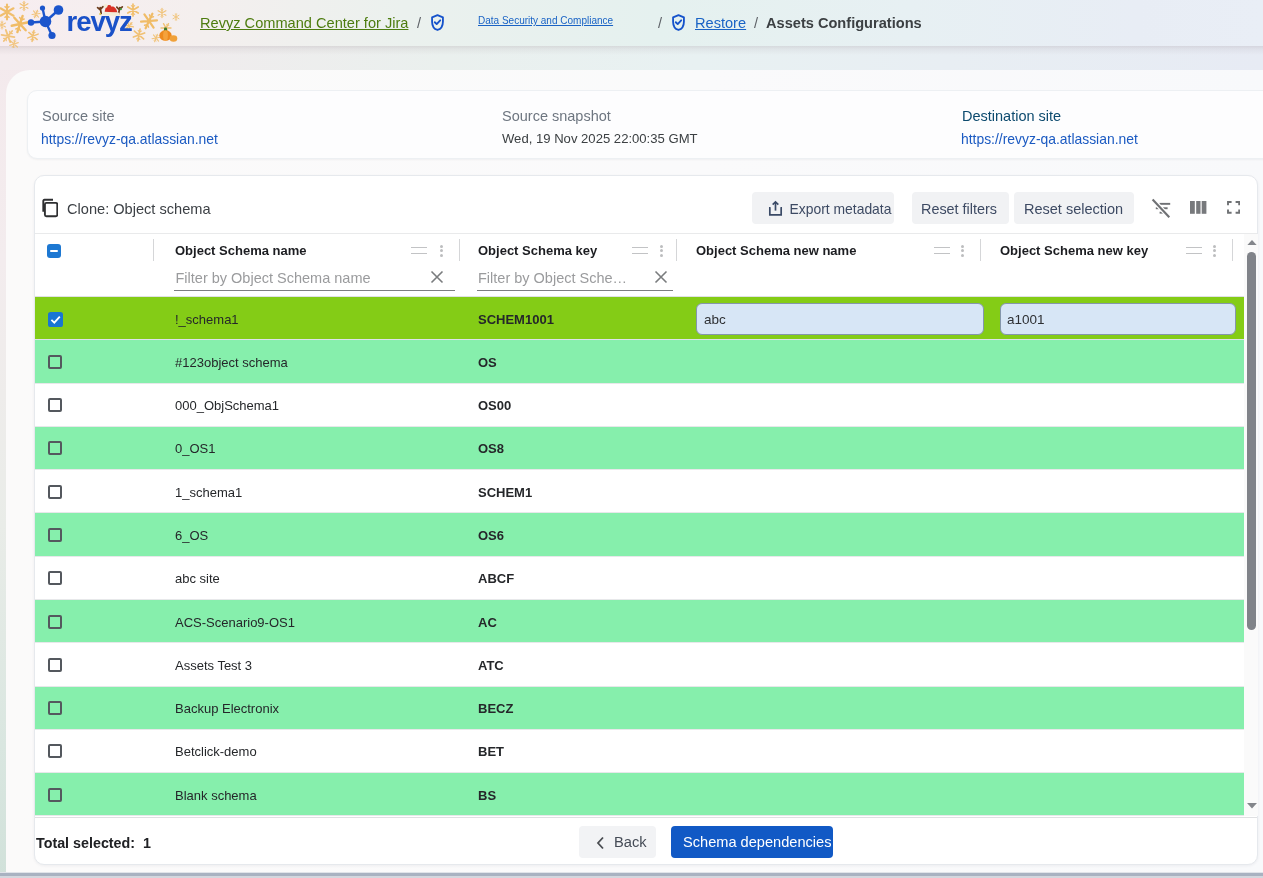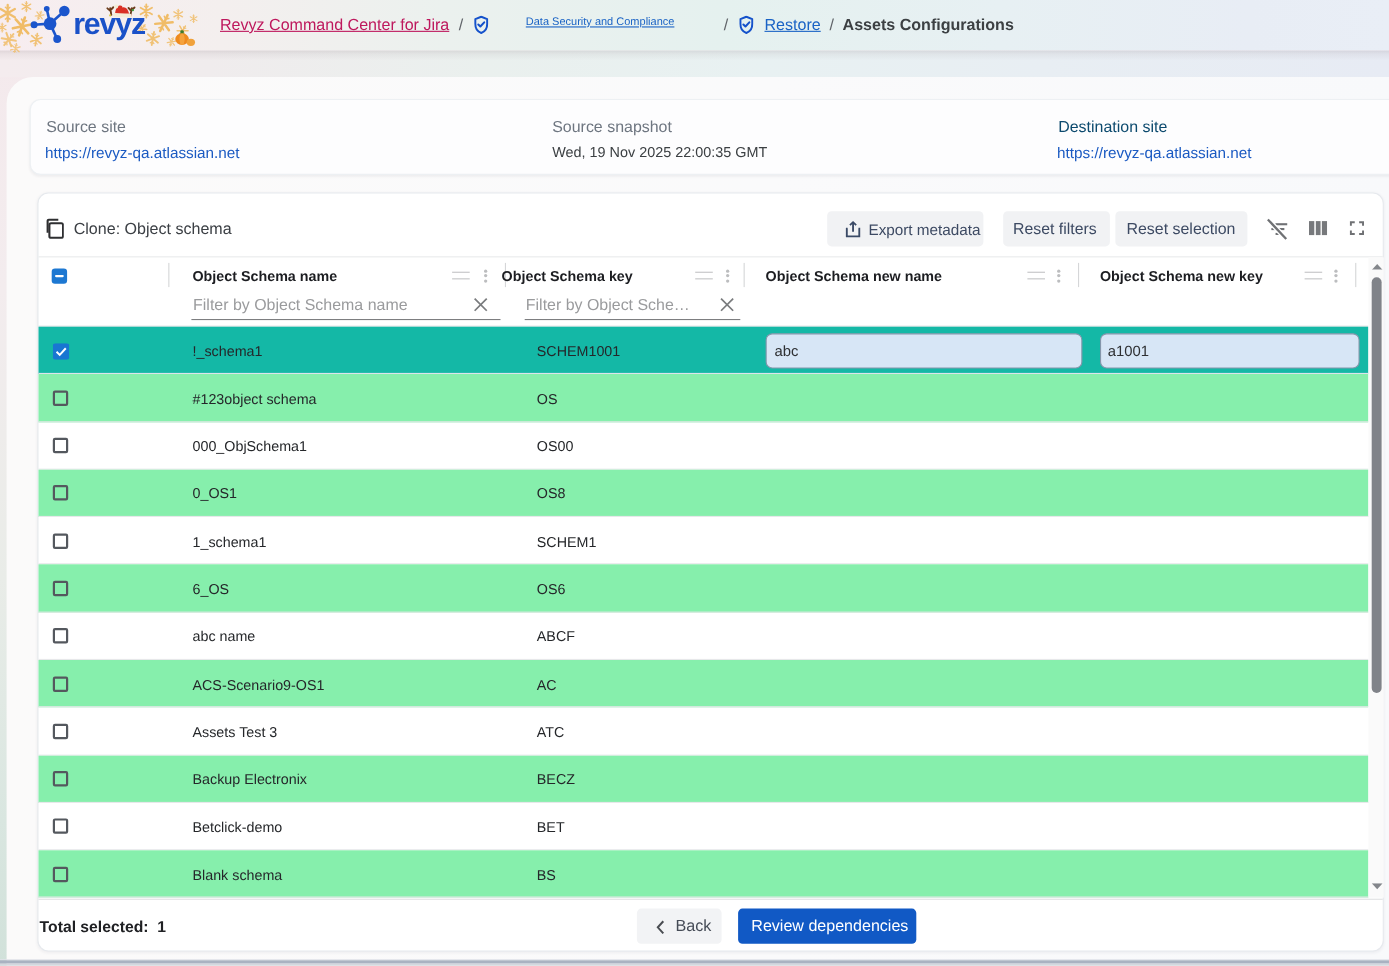--- a/index.html
+++ b/index.html
@@ -82,21 +82,21 @@
   </g>
 
   <g>
     <rect x="164" y="27.5" width="3" height="4" rx="1" fill="#3d7a2a"></rect>
     <ellipse cx="165.5" cy="35.5" rx="6.2" ry="5.3" fill="#ee8a1e"></ellipse>
     <ellipse cx="165.5" cy="35.5" rx="2.4" ry="5.3" fill="#f6a844" opacity=".8"></ellipse>
     <ellipse cx="173.5" cy="38.5" rx="3.8" ry="3.3" fill="#f0a13a"></ellipse>
   </g>
 </svg>
 
-<div class="abs" style="left:200px;top:15px;font-size:14.6px;color:#be185d;text-decoration:underline;">Revyz Command Center for Jira</div>
+<div class="abs" style="left:200px;top:15px;font-size:14.6px;color:#4d7c0f;text-decoration:underline;">Revyz Command Center for Jira</div>
 <div class="abs" style="left:417px;top:15px;font-size:14.6px;color:#5f6368;">/</div>
 <svg class="abs" style="left:430.5px;top:14px;" width="13" height="17" viewBox="0 0 24 31" fill="none" stroke="#1552cb" stroke-width="3.4">
     <path d="M12 2 L22 6 V14 C22 22 17.8 27.5 12 29.3 C6.2 27.5 2 22 2 14 V6 Z" stroke-linejoin="round"></path>
     <path d="M7 15 L10.5 18.5 L17 11.5" stroke-linecap="round" stroke-linejoin="round"></path>
   </svg>
 <div class="abs" style="left:454px;top:15px;font-size:10px;color:#1a63c5;text-decoration:underline;margin-left:24px;">Data Security and Compliance</div>
 <div class="abs" style="left:658px;top:15px;font-size:14.6px;color:#5f6368;">/</div>
 <svg class="abs" style="left:671.5px;top:14px;" width="13" height="17" viewBox="0 0 24 31" fill="none" stroke="#1552cb" stroke-width="3.4">
     <path d="M12 2 L22 6 V14 C22 22 17.8 27.5 12 29.3 C6.2 27.5 2 22 2 14 V6 Z" stroke-linejoin="round"></path>
     <path d="M7 15 L10.5 18.5 L17 11.5" stroke-linecap="round" stroke-linejoin="round"></path>
@@ -177,21 +177,21 @@
 
 <div class="seph" style="left:152.5px;"></div>
 <div class="coltitle" style="left:175px;">Object Schema name</div>
 <div class="dragh" style="left:411.4px;"></div>
 <div class="dots3" style="left:439.5px;">
     <i></i>
     <i></i>
     <i></i>
   </div>
 <div class="seph" style="left:459px;"></div>
-<div class="coltitle" style="left:456px;">Object Schema key</div>
+<div class="coltitle" style="left:478px;">Object Schema key</div>
 <div class="dragh" style="left:631.8px;"></div>
 <div class="dots3" style="left:659px;">
     <i></i>
     <i></i>
     <i></i>
   </div>
 <div class="seph" style="left:676px;"></div>
 <div class="coltitle" style="left:696px;">Object Schema new name</div>
 <div class="dragh" style="left:934px;"></div>
 <div class="dots3" style="left:960.5px;">
@@ -218,24 +218,24 @@
 <svg class="xclear" style="left:653px;" width="16" height="16" viewBox="0 0 16 16" stroke="#7a7c7e" stroke-width="1.6">
     <path d="M2.5 2.5 L13.5 13.5 M13.5 2.5 L2.5 13.5"></path>
   </svg>
 <div class="funder" style="left:477px;width:195.5px;"></div>
 
 <div class="abs" style="left:35px;top:296px;width:1209px;height:1px;background:#e0e1e3;"></div>
 
 <style>
   .row { position:absolute; left:35px; width:1209px; height:43.3px; border-bottom:1px solid #e7e8ea; }
   .row.g { background:#86efac; }
-  .row.sel { background:#14b8a6; border-bottom-color:#dde3ea; }
+  .row.sel { background:#84cc16; border-bottom-color:#dde3ea; }
   .cell { position:absolute; top:14.6px; font-size:13px; color:#25272a; }
   .cname { left:140px; }
-  .ckey { left:453px; }
+  .ckey { left:443px;font-weight:bold; }
   .ucb { position:absolute; left:12.5px; top:14.6px; width:14px; height:14px; border:2px solid #54585e; border-radius:2px; }
 </style>
 <div class="row sel" style="top:297px;">
   <svg style="position:absolute;left:12.5px;top:15.4px;" width="15" height="15" viewBox="0 0 15 15">
       <rect x="0" y="0" width="15" height="15" rx="2.6" fill="#1976d2"></rect>
       <path d="M3.4 7.8 L6.3 10.6 L11.8 4.6" fill="none" stroke="#fff" stroke-width="1.8"></path>
     </svg>
   <div class="cell cname">!_schema1</div>
   <div class="cell ckey">SCHEM1001</div>
   <div style="position:absolute;left:661px;top:6.3px;width:288px;height:31.3px;background:#d7e6f6;border:1px solid #8496ab;border-radius:6px;"></div>
@@ -263,21 +263,21 @@
     <div class="cell cname">1_schema1</div>
     <div class="cell ckey">SCHEM1</div>
   </div>
 <div class="row g" style="top:513.4px;">
     <div class="ucb"></div>
     <div class="cell cname">6_OS</div>
     <div class="cell ckey">OS6</div>
   </div>
 <div class="row" style="top:556.7px;">
     <div class="ucb"></div>
-    <div class="cell cname">abc name</div>
+    <div class="cell cname">abc site</div>
     <div class="cell ckey">ABCF</div>
   </div>
 <div class="row g" style="top:600px;">
     <div class="ucb"></div>
     <div class="cell cname">ACS-Scenario9-OS1</div>
     <div class="cell ckey">AC</div>
   </div>
 <div class="row" style="top:643.3px;">
     <div class="ucb"></div>
     <div class="cell cname">Assets Test 3</div>
@@ -309,17 +309,17 @@
   </svg>
 
 <div class="abs" style="left:35px;top:816.5px;width:1222px;height:1px;background:#dfe0e2;"></div>
 <div class="abs" style="left:36px;top:834.8px;font-size:14.3px;font-weight:bold;color:#202124;">Total selected:&nbsp; 1</div>
 <div class="abs" style="left:578.5px;top:825.8px;width:77px;height:32.2px;background:#f2f3f5;border-radius:4px;"></div>
 <svg class="abs" style="left:595.5px;top:835.8px;" width="9" height="14" viewBox="0 0 9 14" fill="none" stroke="#4a4d52" stroke-width="1.8">
     <path d="M7 1.5 L2 7 L7 12.5"></path>
   </svg>
 <div class="abs" style="left:614px;top:834.3px;font-size:14.7px;color:#454b56;">Back</div>
 <div class="abs" style="left:671px;top:825.8px;width:161.5px;height:32.2px;background:#1159c5;border-radius:4px;"></div>
-<div class="abs" style="left:683px;top:834.3px;font-size:14.6px;color:#fff;">Review dependencies</div>
+<div class="abs" style="left:683px;top:834.3px;font-size:14.6px;color:#fff;">Schema dependencies</div>
 
 <div class="abs" style="left:0;top:872px;width:1263px;height:1px;background:#e0e3e9;"></div>
 <div class="abs" style="left:0;top:873px;width:1263px;height:2.5px;background:#a9b2c1;"></div>
 <div class="abs" style="left:0;top:875.5px;width:1263px;height:2.5px;background:#d3d7de;"></div>
 
 </body></html>

